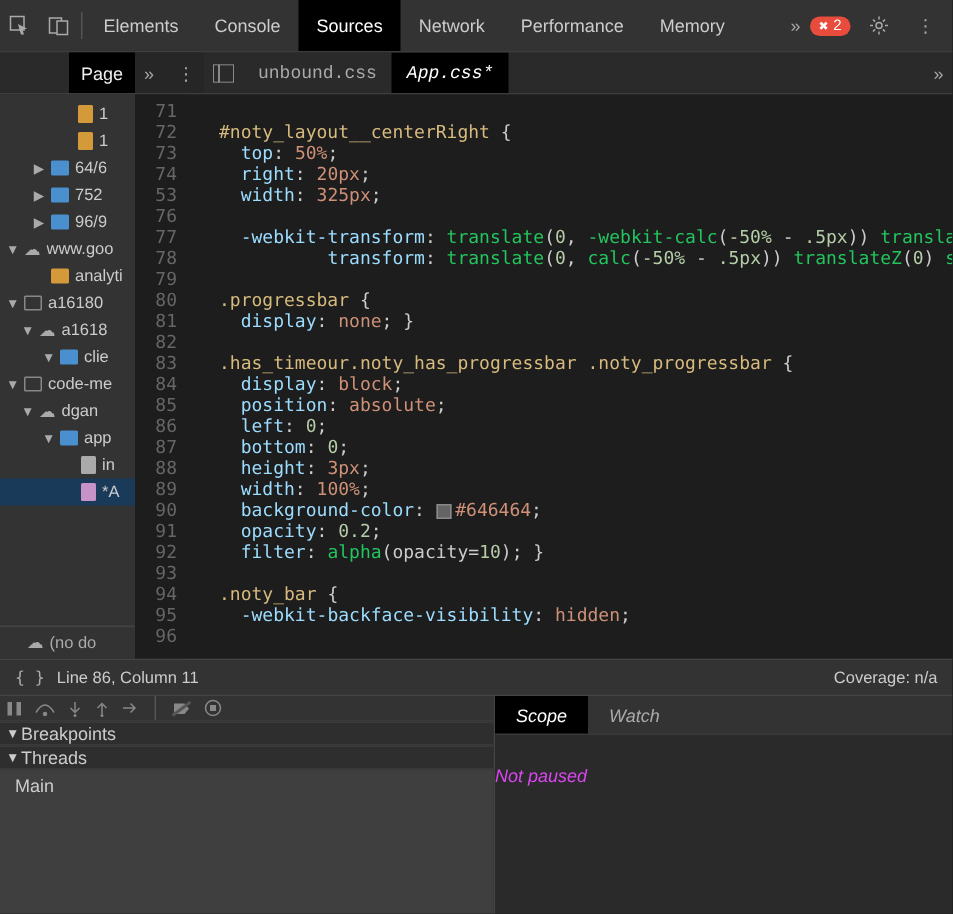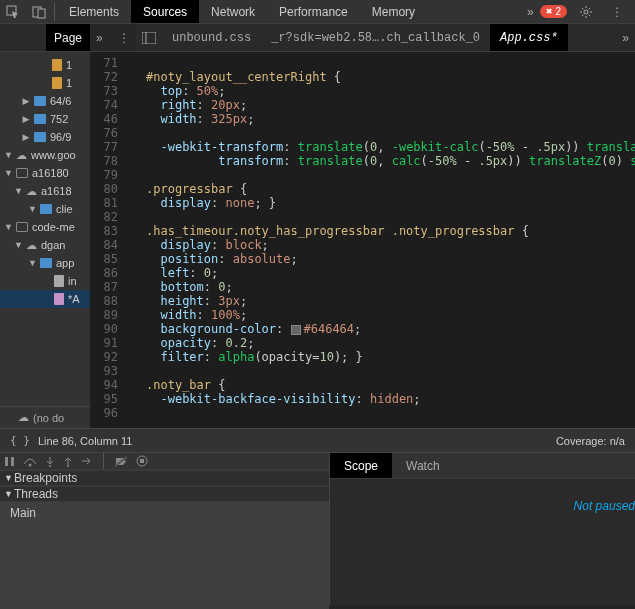--- a/index.html
+++ b/index.html
@@ -9,21 +9,21 @@
   background: #242424;
   color: #ccc;
   width: 635px;
   height: 609px;
   overflow: hidden;
   position: relative;
 }
 .topbar {
   display: flex;
   align-items: center;
-  height: 24px;
+  height: 35px;
   background: #333;
   border-bottom: 1px solid #3d3d3d;
 }
 .topbar .icn { padding: 0 6px; color: #aaa; display:flex; align-items:center; }
 .topbar .tabs { display: flex; flex: 1; align-items: stretch; height: 100%; }
 .topbar .tab {
   padding: 0 12px; display: flex; align-items: center; color: #ccc; cursor: pointer;
 }
 .topbar .tab.active {
   background: #000; color: #fff;
@@ -114,23 +114,23 @@
 }
 .section-hdr .tri { font-size:9px; width:10px;}
 .nobp { text-align:center; color:#888; font-style:italic; padding:4px 0;}
 .thread-item { padding:4px 10px; background:#383838; border-bottom:1px solid #2a2a2a;}
 .thread-item.main { background:#3f3f3f;}
 
 .lower-right {
   flex:1; display:flex; flex-direction:column;
 }
 .scope-tabs { display:flex; height:26px; background:#333; border-bottom:1px solid #3a3a3a;}
-.scope-tabs .stab { padding:0 14px; display:flex; align-items:center; color:#aaa; cursor:pointer;}
+.scope-tabs .stab { padding:0 14px; display:flex; align-items:center; color:#aaa; cursor:pointer;font-style:italic;}
 .scope-tabs .stab.active { background:#000; color:#fff;}
-.notpaused { text-align:right; color:#0ea5e9; font-style:italic; padding:20px 0;}
+.notpaused { text-align:left; color:#d946ef; font-style:italic; padding:20px 0;}
 
 svg { display:block;}
 </style>
 </head>
 <body>
 
 <div class="topbar">
   <div class="icn">
     <svg width="14" height="14" viewBox="0 0 14 14">
         <rect x="1" y="1" width="9" height="9" fill="none" stroke="#aaa"></rect>
@@ -139,20 +139,21 @@
   </div>
   <div class="icn">
     <svg width="14" height="14" viewBox="0 0 14 14">
         <rect x="1" y="2" width="8" height="10" fill="none" stroke="#aaa"></rect>
         <rect x="6" y="4" width="7" height="9" fill="#333" stroke="#aaa"></rect>
       </svg>
   </div>
   <div style="width:1px;height:18px;background:#555;margin:0 2px;"></div>
   <div class="tabs" id="toptabs">
       <div class="tab">Elements</div>
+      <div class="tab">Console</div>
       <div class="tab active">Sources</div>
       <div class="tab">Network</div>
       <div class="tab">Performance</div>
       <div class="tab">Memory</div>
     </div>
   <div class="icn chev">»</div>
   <div class="right">
     <div class="err-badge">
         <span>2</span>
       </div>
@@ -174,21 +175,20 @@
   </div>
   <div class="filetabs">
     <div class="navicon">
       <svg width="14" height="12" viewBox="0 0 14 12">
           <rect x="0" y="0" width="14" height="12" fill="none" stroke="#aaa"></rect>
           <line x1="4" y1="0" x2="4" y2="12" stroke="#aaa"></line>
         </svg>
     </div>
     <div id="filetabs-inner" style="display:flex;height:100%;font-family:Liberation Mono, monospace;">
         <div class="ftab">unbound.css</div>
-        <div class="ftab">_r?sdk=web2.58….ch_callback_0</div>
         <div class="ftab active">App.css*</div>
       </div>
     <div class="navicon" style="margin-left:auto;">»</div>
   </div>
 </div>
 
 <div class="main">
   <div class="sidebar">
     <div class="tree" id="tree">
         <div class="node" style="padding-left: 40px;">
@@ -213,20 +213,25 @@
         </div>
         <div class="node" style="padding-left: 22px;">
           <span class="arw">▶</span>
           <span class="fld"></span>
           <span class="lbl">96/9</span>
         </div>
         <div class="node" style="padding-left: 4px;">
           <span class="arw">▼</span>
           <span class="cloud">☁</span>
           <span class="lbl">www.goo</span>
+        </div>
+        <div class="node" style="padding-left: 22px;">
+          <span class="arw"></span>
+          <span class="fld orange"></span>
+          <span class="lbl">analyti</span>
         </div>
         <div class="node" style="padding-left: 4px;">
           <span class="arw">▼</span>
           <span class="wnd"></span>
           <span class="lbl">a16180</span>
         </div>
         <div class="node" style="padding-left: 14px;">
           <span class="arw">▼</span>
           <span class="cloud">☁</span>
           <span class="lbl">a1618</span>
@@ -266,21 +271,21 @@
       <span>☁</span>
       <span>(no do</span>
     </div>
   </div>
   <div class="editor">
     <div class="gutter" id="gutter">
         <div>71</div>
         <div>72</div>
         <div>73</div>
         <div>74</div>
-        <div>46</div>
+        <div>53</div>
         <div>76</div>
         <div>77</div>
         <div>78</div>
         <div>79</div>
         <div>80</div>
         <div>81</div>
         <div>82</div>
         <div>83</div>
         <div>84</div>
         <div>85</div>

